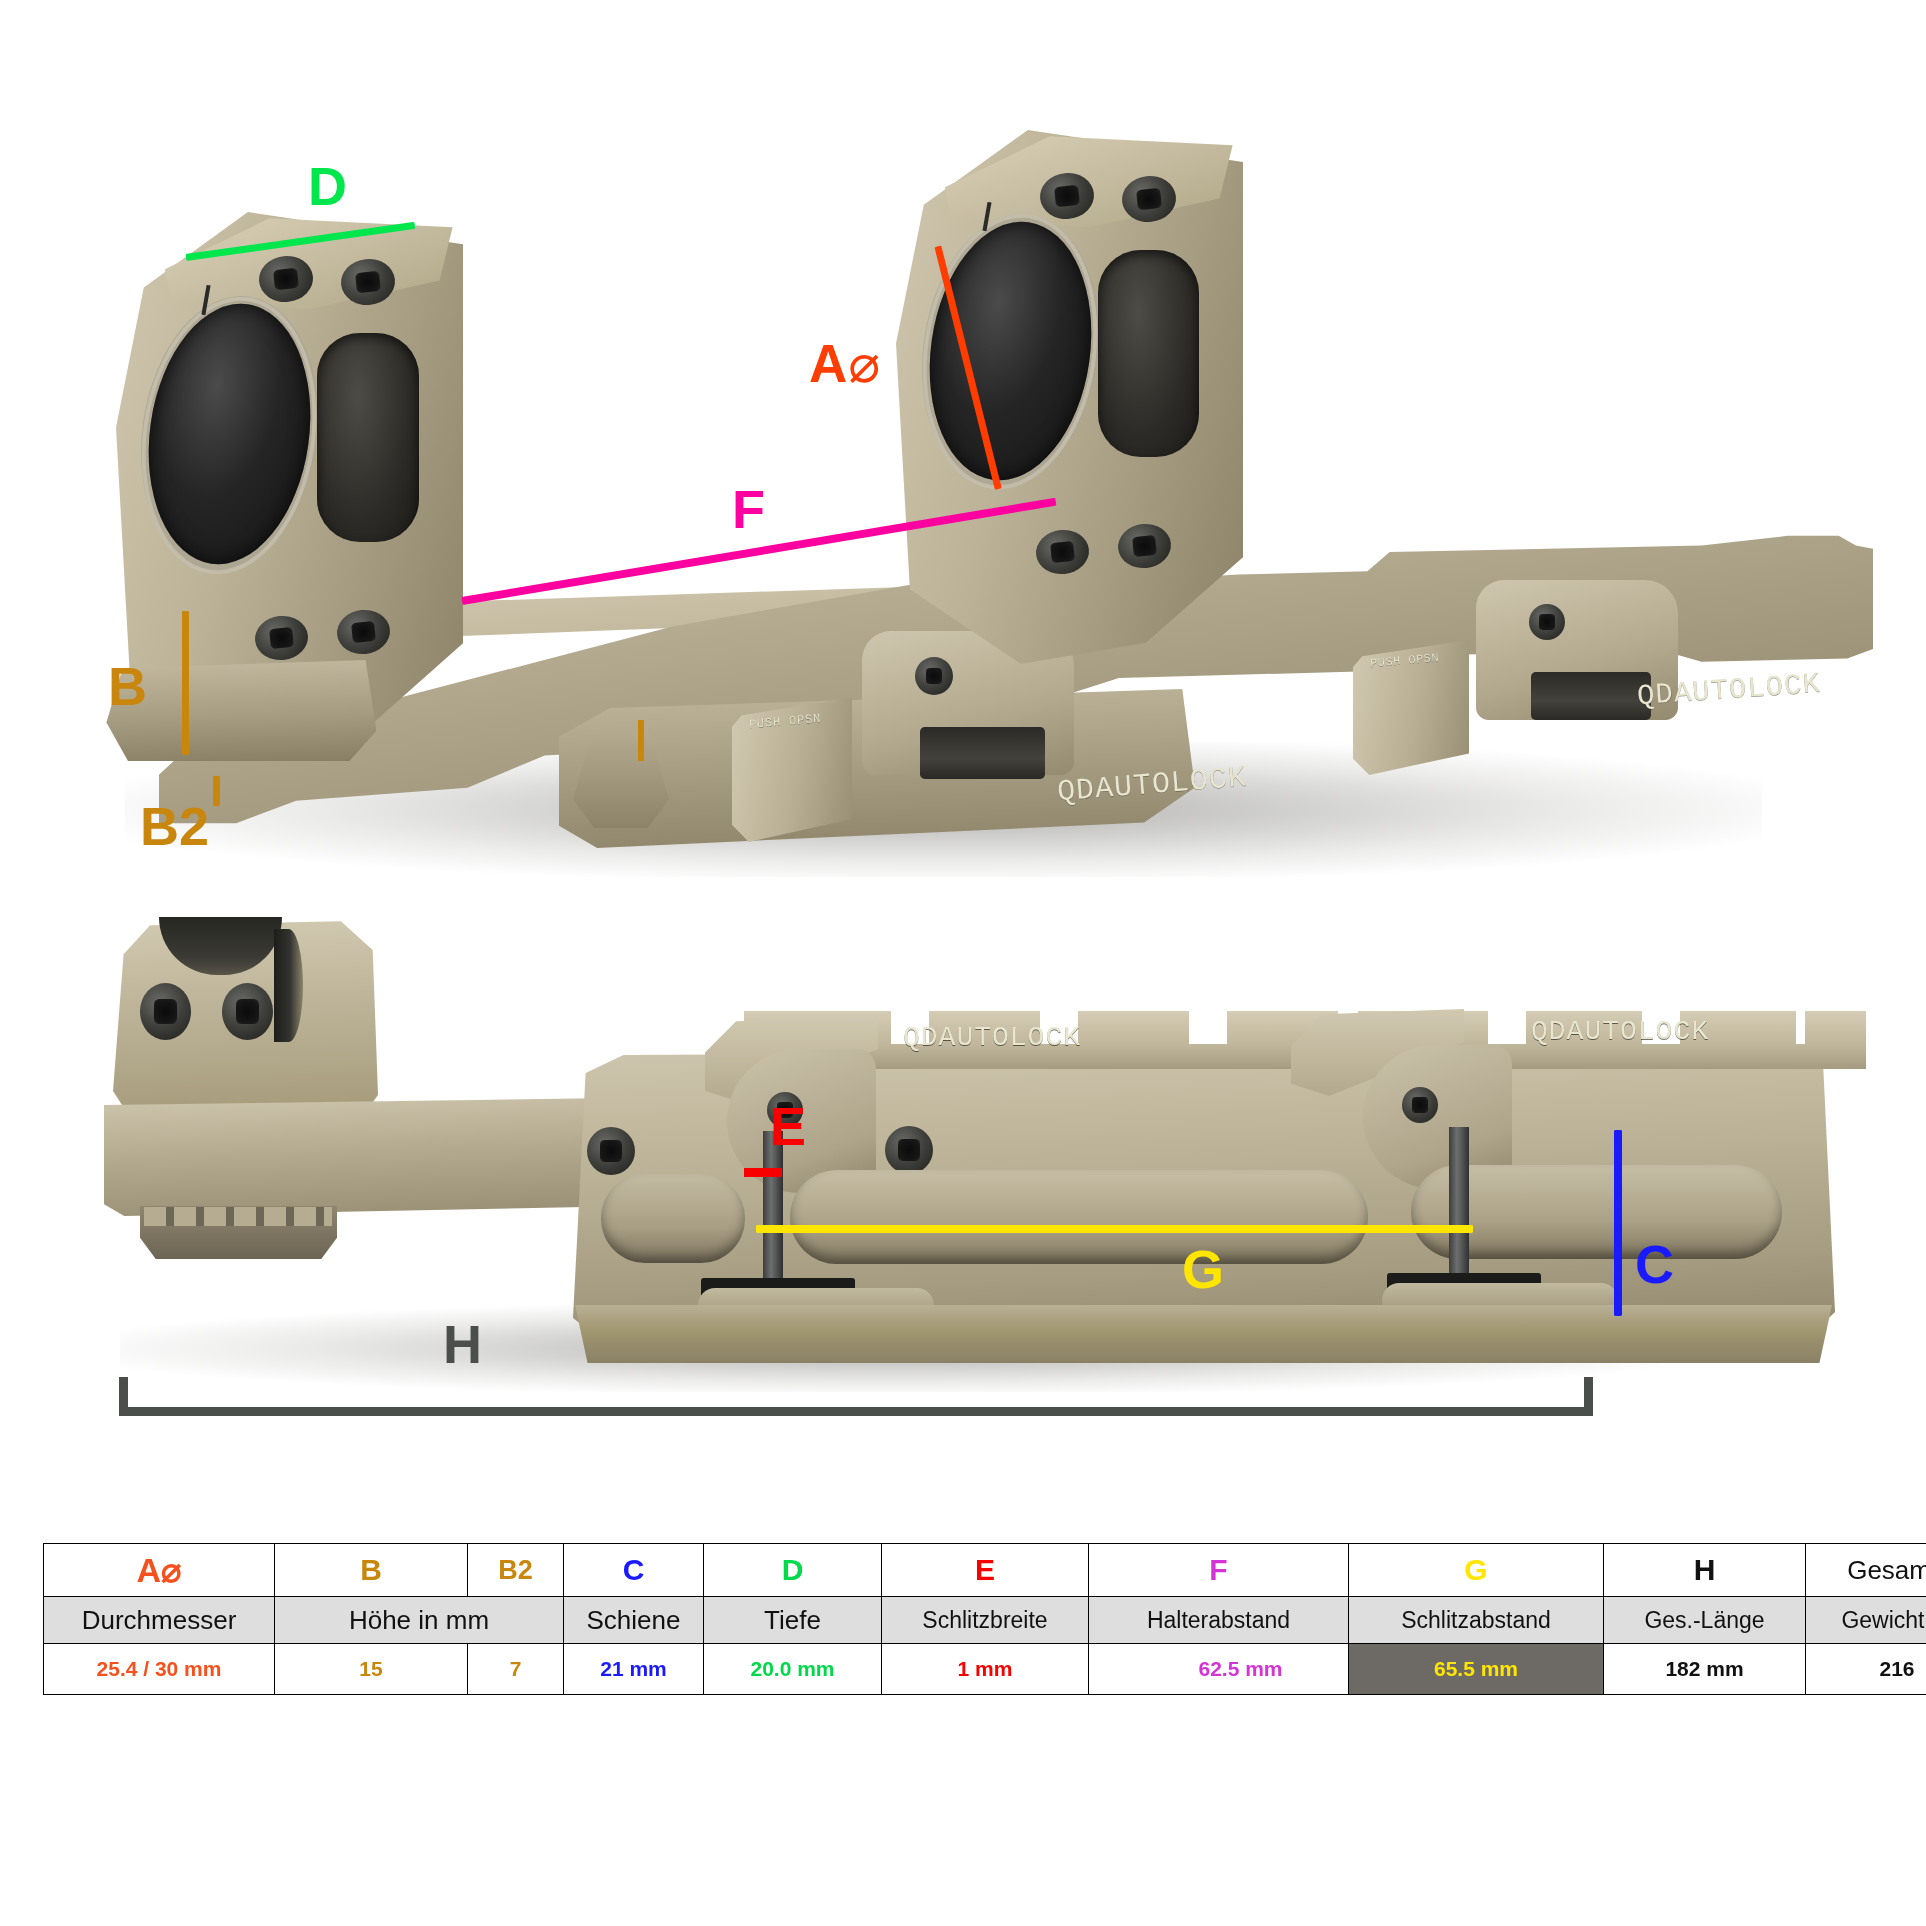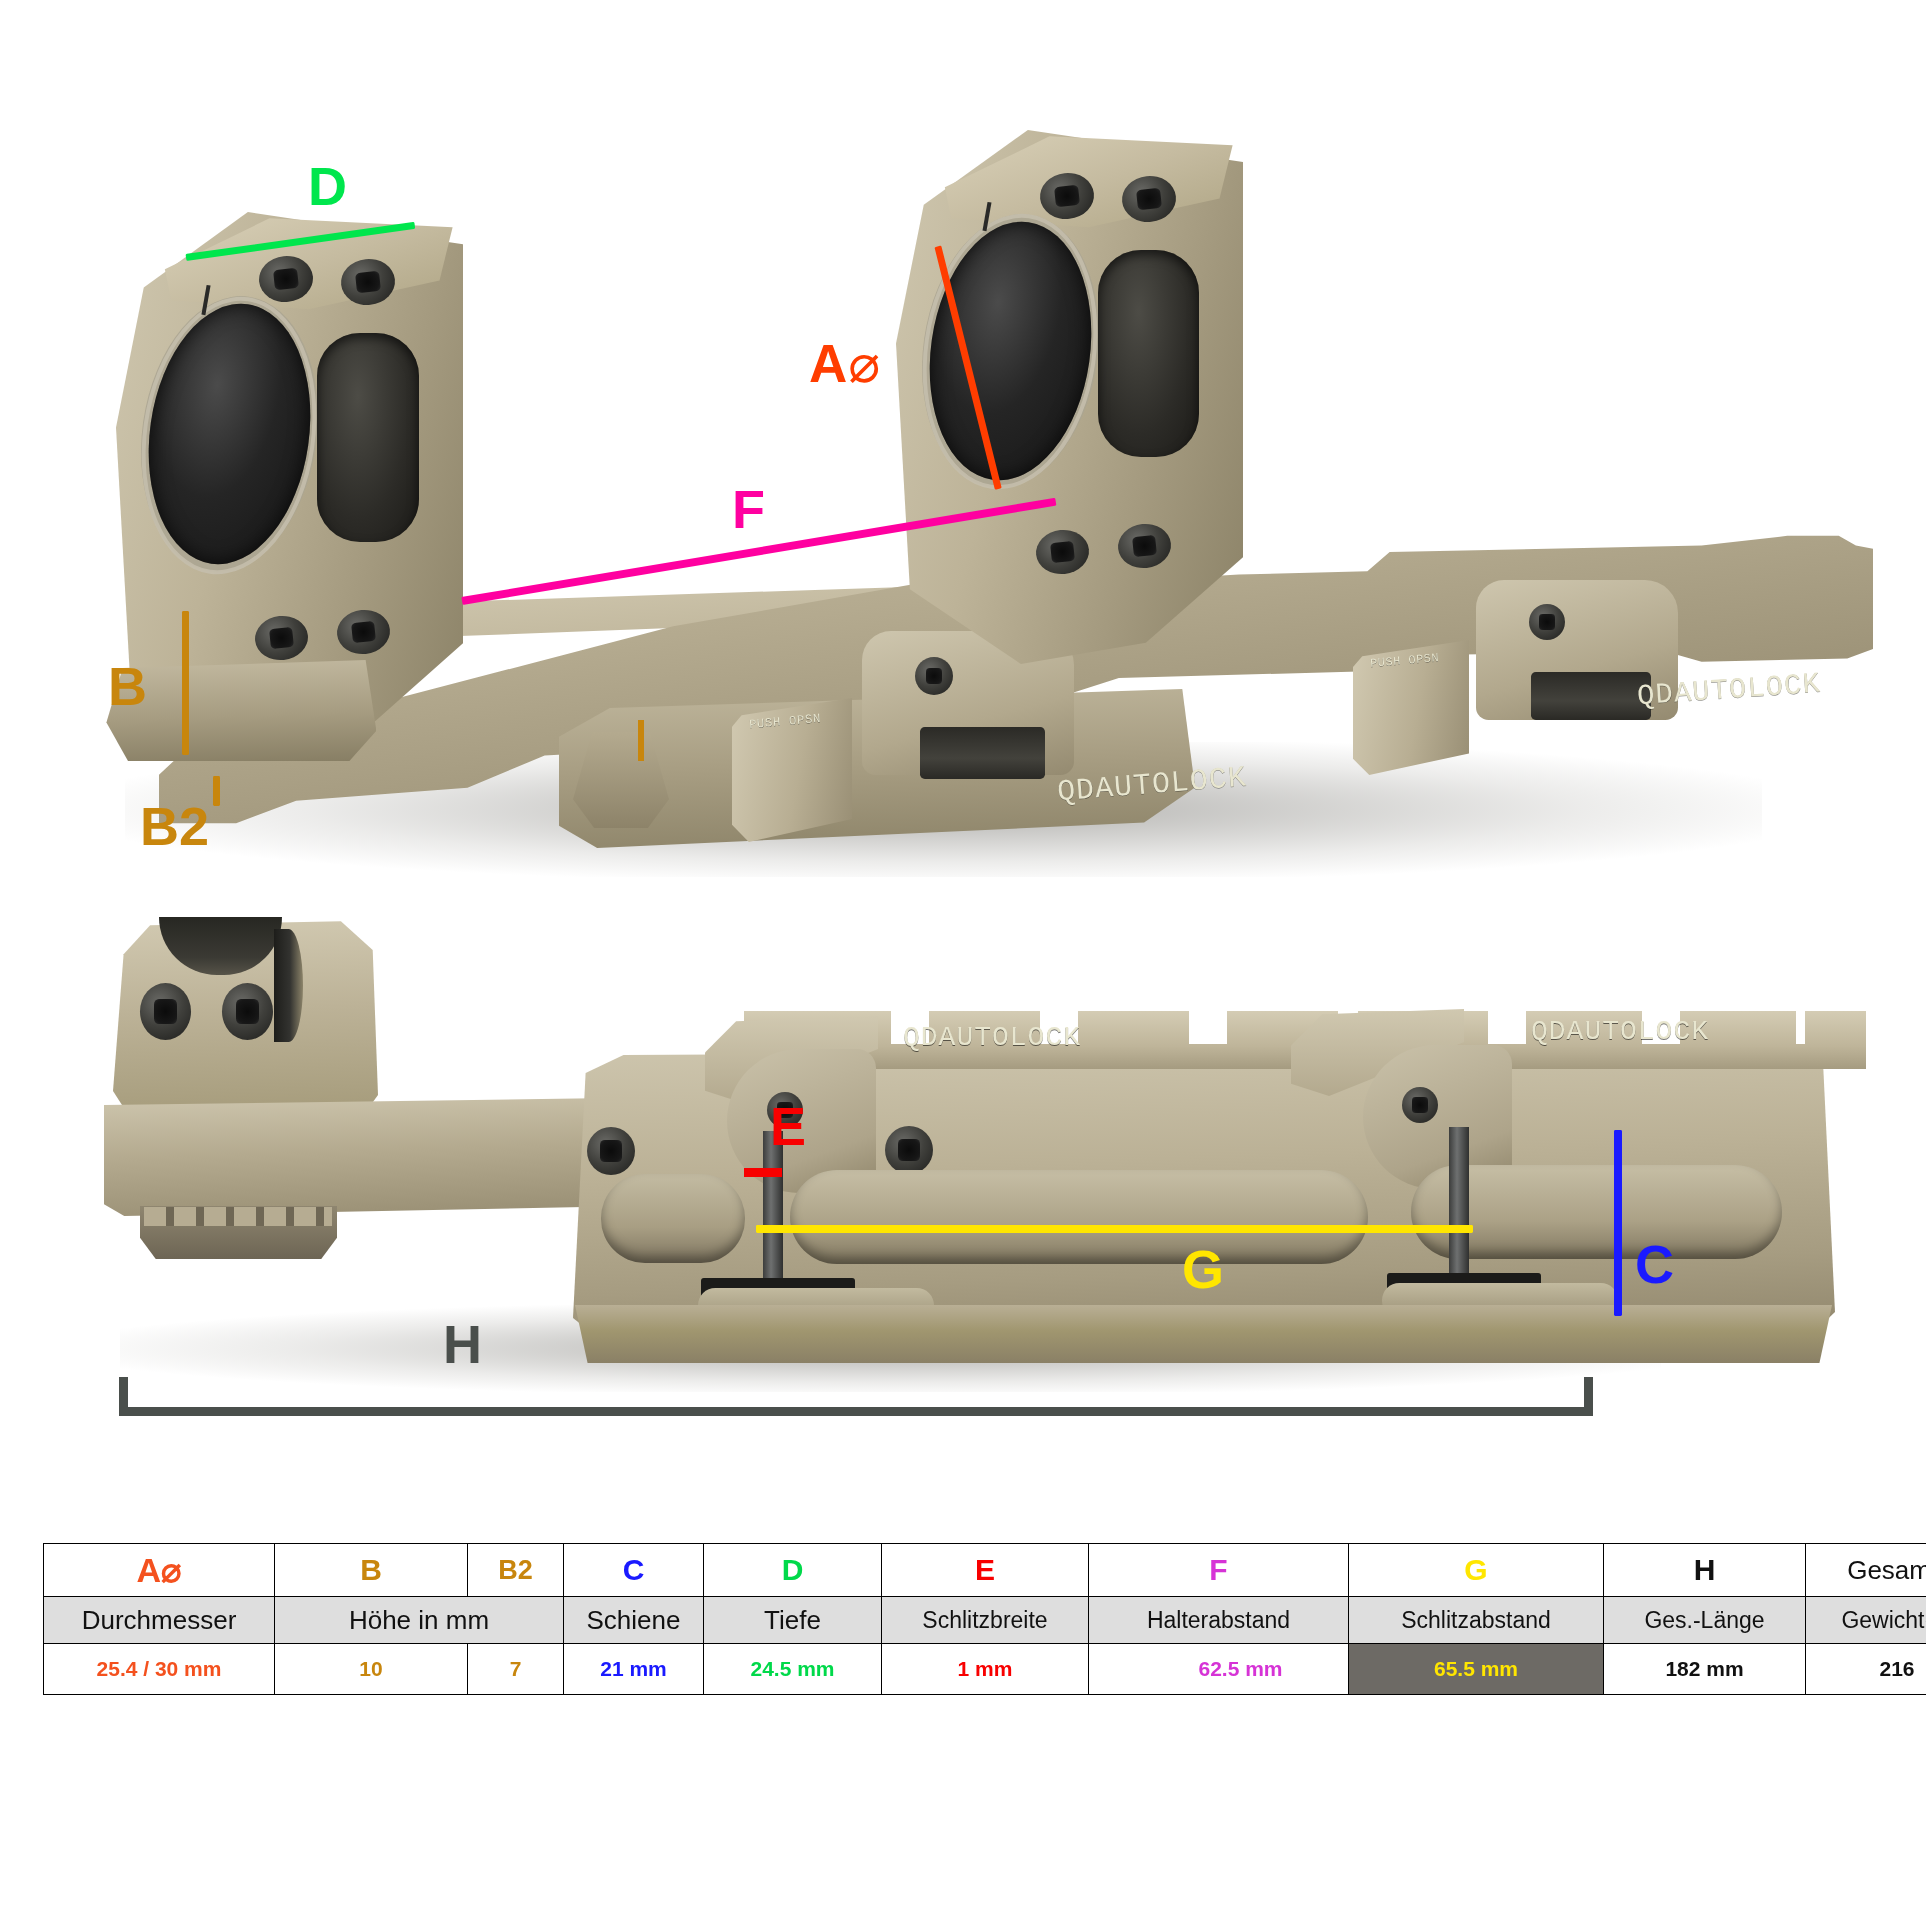--- a/index.html
+++ b/index.html
@@ -333,24 +333,24 @@
       <td>Tiefe</td>
       <td style="font-size:23px;">Schlitzbreite</td>
       <td style="font-size:23px;">Halterabstand</td>
       <td style="font-size:23px;">Schlitzabstand</td>
       <td style="font-size:23px;">Ges.-Länge</td>
       <td style="font-size:23px;">Gewicht(g)</td>
     </tr>
 
     <tr class="r-val">
       <td style="color:#f4511e;">25.4 / 30 mm</td>
-      <td style="color:#c8860d;">10</td>
+      <td style="color:#c8860d;">15</td>
       <td style="color:#c8860d;">7</td>
       <td style="color:#1a1aff;">21 mm</td>
-      <td style="color:#00d94a;">24.5 mm</td>
+      <td style="color:#00d94a;">20.0 mm</td>
       <td style="color:#f80000;">1 mm</td>
       <td style="color:#d633d6;padding-left:44px;">62.5 mm</td>
       <td class="cell-hl" style="color:#ffe600;">65.5 mm</td>
       <td style="color:#111;">182 mm</td>
       <td style="color:#111;">216</td>
     </tr>
   </tbody>
     </table>
 
 </div>

